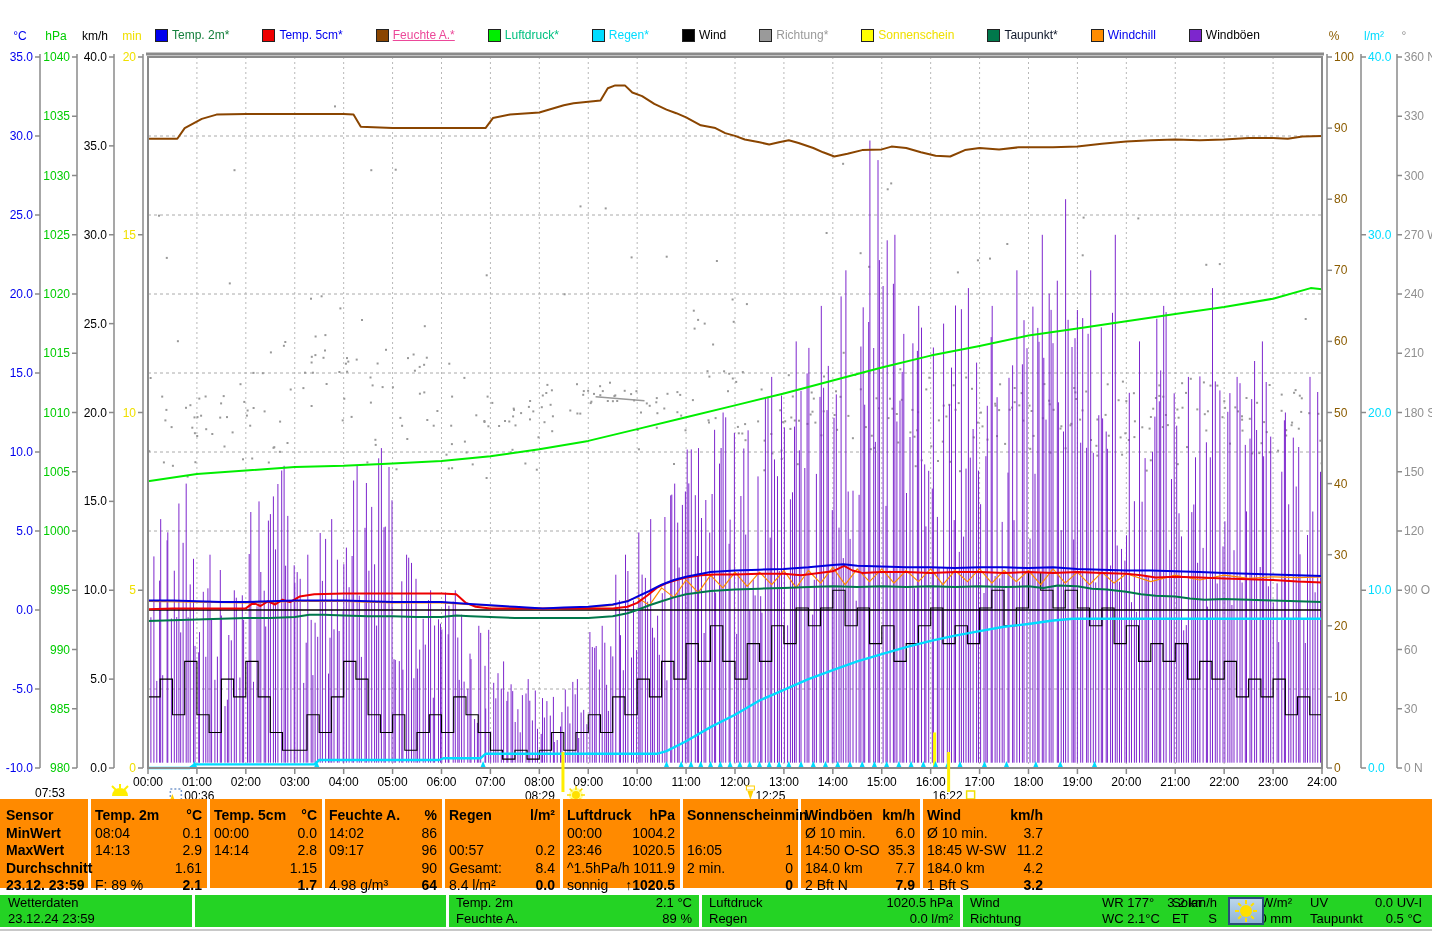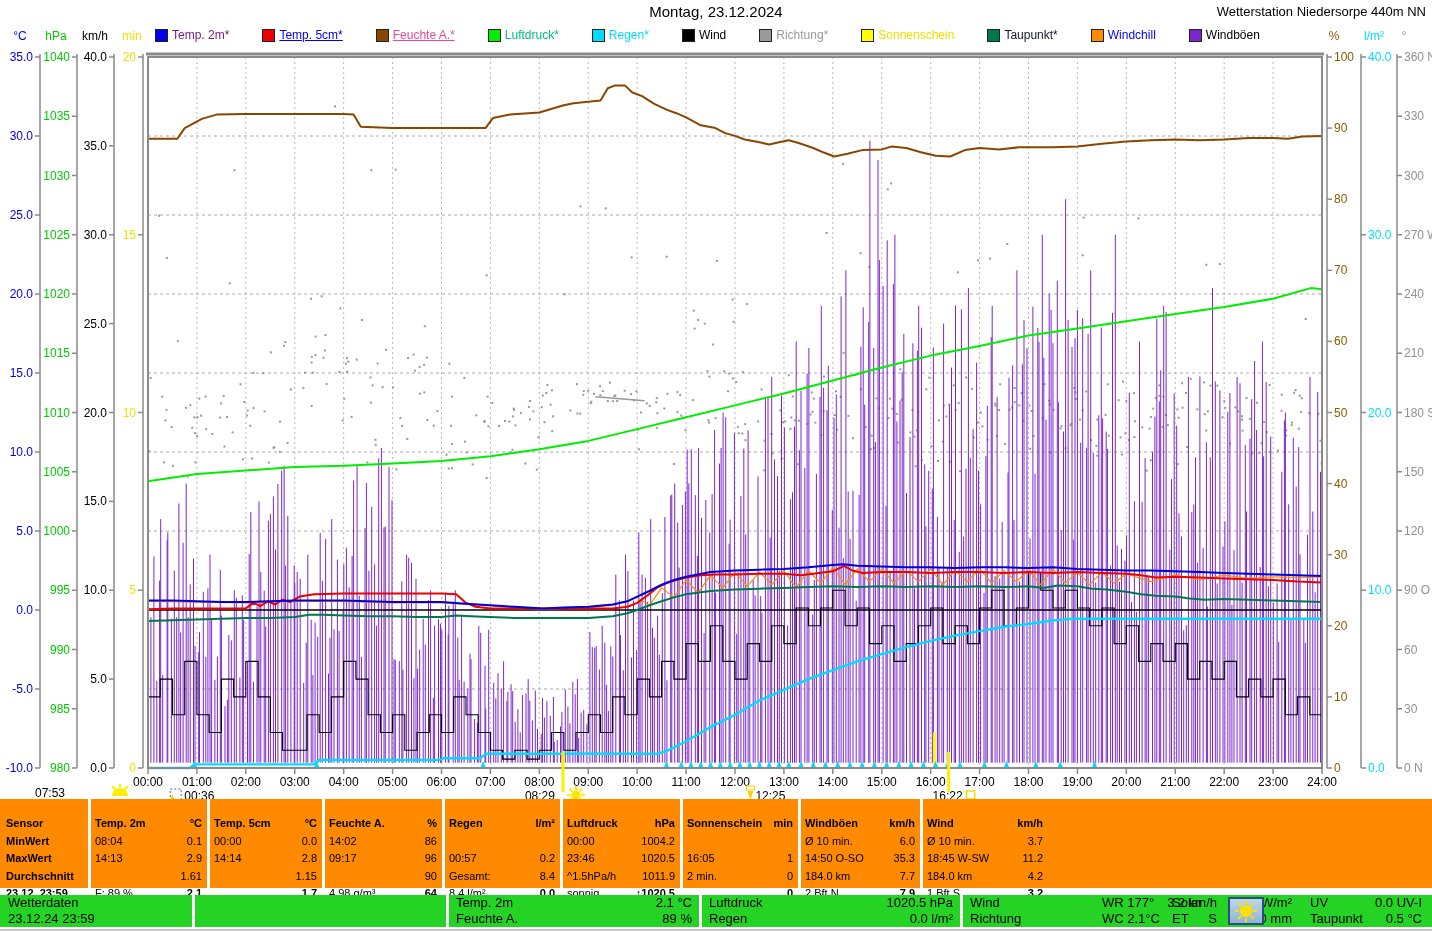--- a/index.html
+++ b/index.html
@@ -9,50 +9,46 @@
   .page-title{position:absolute;left:0;right:0;text-align:center;font-size:15px;color:#000;}
   .station-name{position:absolute;right:6px;top:1px;font-size:13px;color:#000;}
   .legend{position:absolute;left:155px;top:27px;width:1105px;height:16px;display:flex;
           justify-content:space-between;align-items:center;z-index:3;}
   .legend-item{display:flex;align-items:center;gap:4px;font-size:12px;white-space:nowrap;}
   .legend-box{width:11px;height:11px;border:1px solid #222;display:inline-block;}
   #chart{position:absolute;left:0;top:0;z-index:1;}
   svg text{font-family:"Liberation Sans",sans-serif;}
   .sumtable{position:absolute;left:0;top:799px;width:1432px;height:89px;background:#ff8a00;z-index:2;}
   .sumtable .sep{position:absolute;top:0;bottom:0;width:3px;background:#fff;}
-  .sumcol{position:absolute;top:16px;height:100%;font-size:11px;}
+  .sumcol{position:absolute;top:8px;height:100%;font-size:14px;}
   .sumrow{height:17.5px;line-height:17.5px;display:flex;justify-content:space-between;white-space:nowrap;}
   .sumrow .lbl{padding-left:2px;}
   .sumrow .val{padding-right:2px;text-align:right;}
   .b{font-weight:bold;}
   .statusbar{position:absolute;left:0;top:895px;width:1432px;height:32px;background:#24d324;z-index:2;font-size:13px;padding-left:22px;}
   .statusbar .sep{position:absolute;top:0;bottom:0;width:3px;background:#fff;}
   .stcell{position:absolute;top:0;height:100%;}
   .strow{height:16px;line-height:16px;display:flex;justify-content:space-between;white-space:nowrap;}
   .strow .lbl{padding-left:4px;}
   .strow .val{padding-right:4px;text-align:right;}
   .sunicon{position:absolute;border:2px solid #2a4d7a;}
   .bottom-edge{position:absolute;left:0;top:929px;width:1432px;height:2px;background:#c8c8c8;}
 </style>
 </head>
 <body>
 
 <div class="screen">
-  <div class="titlebar">
-    <div class="page-title">Montag, 23.12.2024</div>
-    <div class="station-name">Wetterstation Niedersorpe 440m NN</div>
-  </div>
   <div class="legend" id="legend">
       <span class="legend-item">
         <span class="legend-box" style="background: rgb(0, 0, 238);"></span>
-        <span style="color: #701a75; text-align: right;">Temp. 2m*</span>
+        <span style="color: #15803d; text-align: right;">Temp. 2m*</span>
       </span>
       <span class="legend-item">
         <span class="legend-box" style="background: rgb(238, 0, 0);"></span>
-        <span style="color: rgb(0, 0, 238); text-decoration: underline;">Temp. 5cm*</span>
+        <span style="color: rgb(0, 0, 238);">Temp. 5cm*</span>
       </span>
       <span class="legend-item">
         <span class="legend-box" style="background: rgb(138, 69, 0);"></span>
         <span style="color: #ec4899; text-decoration: underline;">Feuchte A.*</span>
       </span>
       <span class="legend-item">
         <span class="legend-box" style="background: rgb(0, 238, 0);"></span>
         <span style="color: rgb(0, 192, 128);">Luftdruck*</span>
       </span>
       <span class="legend-item">

